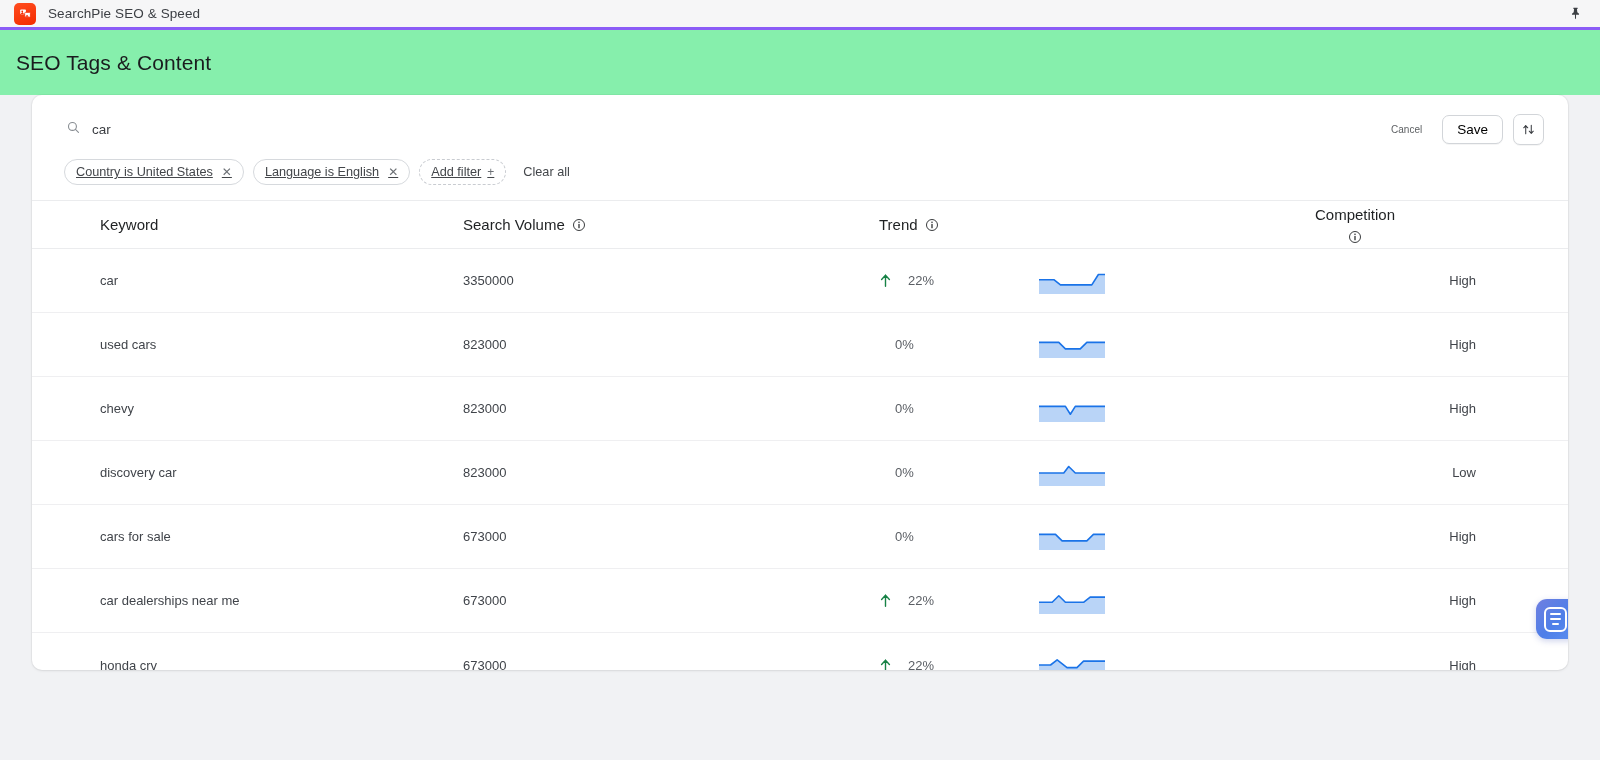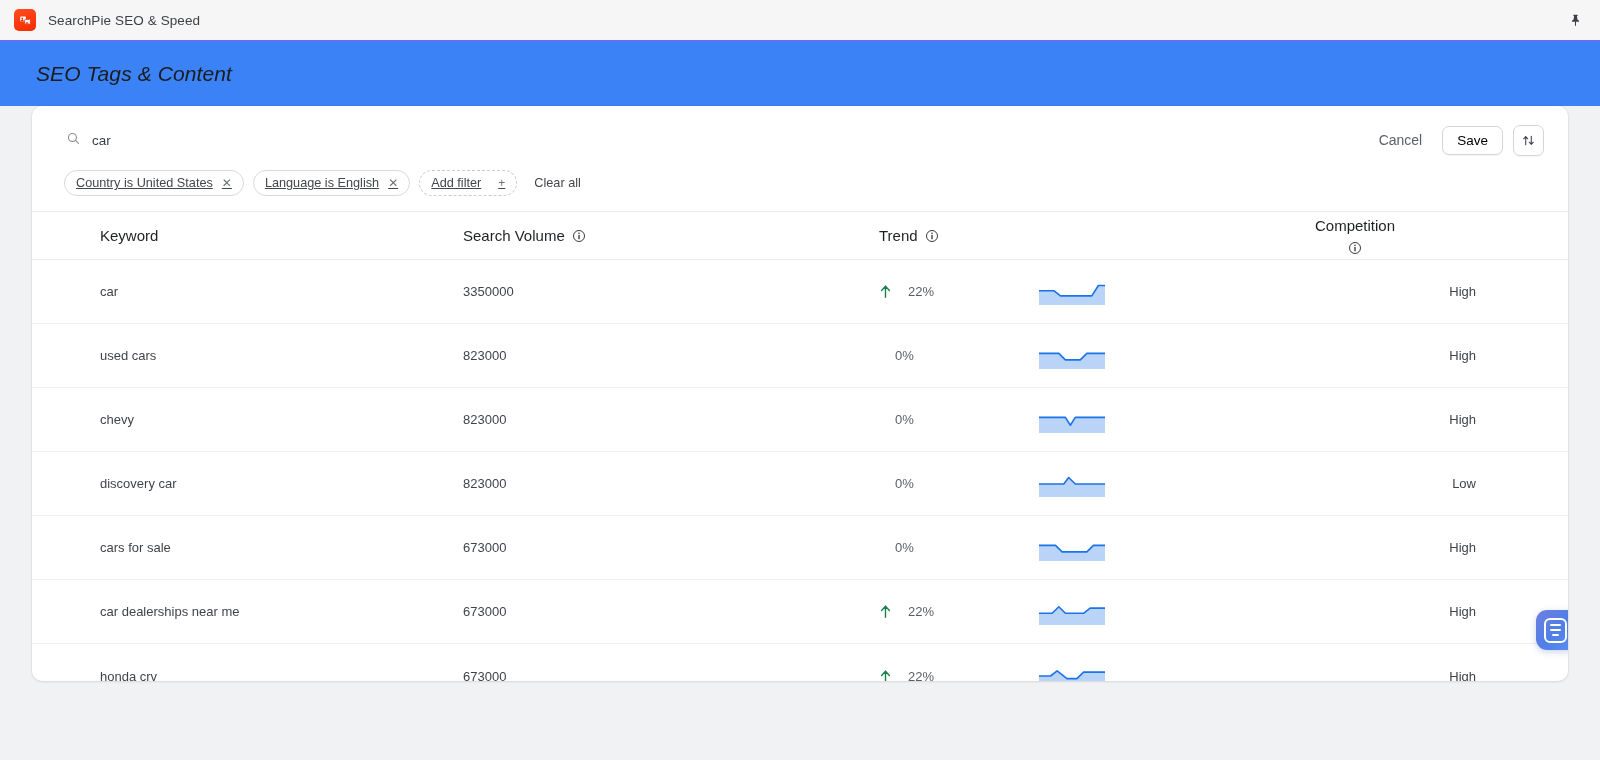--- a/index.html
+++ b/index.html
@@ -6,23 +6,23 @@
   html, body {
     width: 1600px; height: 760px;
     background: #f1f2f4;
     font-family: "Liberation Sans", sans-serif;
     -webkit-font-smoothing: antialiased;
     overflow: hidden;
   }
 
   
   .appbar {
-    height: 41px;
+    height: 30px;
     background: #f6f6f7;
-    border-bottom: 1px solid #8b5cf6;
+    border-bottom: 3px solid #8b5cf6;
     display: flex;
     align-items: center;
     padding: 0 14px 0 14px;
     position: relative;
   }
   .app-logo {
     width: 22px; height: 22px;
     border-radius: 5px;
     background: linear-gradient(160deg,#ff4d1f 0%,#f42b00 100%);
     display: flex; align-items: center; justify-content: center;
@@ -41,23 +41,22 @@
     width: 22px; height: 22px;
     display: flex; align-items: center; justify-content: center;
     cursor: pointer;
   }
 
   
   .page-header {
     height: 65px;
     display: flex;
     align-items: center;
-    padding-left: 36px;
-    background: #3b82f6;
-    font-style: italic;
+    padding-left: 16px;
+    background: #86efac;
   }
   .page-title {
     font-size: 21px;
     color: #1a1c1e;
     font-weight: 400;
     letter-spacing: .1px;
   }
 
   
   .card {
@@ -85,21 +84,21 @@
     gap: 11px;
     padding: 0 10px;
     border-radius: 7px;
     cursor: text;
   }
   .search-value {
     font-size: 13.5px;
     color: #3b3e43;
   }
   .btn-text {
-    font-size: 14px;
+    font-size: 10px;
     color: #5c5f62;
     padding: 6px 10px;
     cursor: pointer;
     background: none;
     border: none;
     font-family: inherit;
   }
   .btn-save {
     font-size: 13.5px;
     color: #000000;
@@ -143,21 +142,21 @@
     white-space: nowrap;
     text-decoration: underline;
   }
   .chip .x {
     font-size: 12px;
     color: #6c7075;
     line-height: 1;
   }
   .chip-dashed {
     border: 1px dashed #c9ccd1;
-    gap: 17px;
+    gap: 6px;
   }
   .clear-all {
     font-size: 12.7px;
     color: #43464a;
     margin-left: 8px;
     cursor: pointer;
   }
 
   
   .table {

